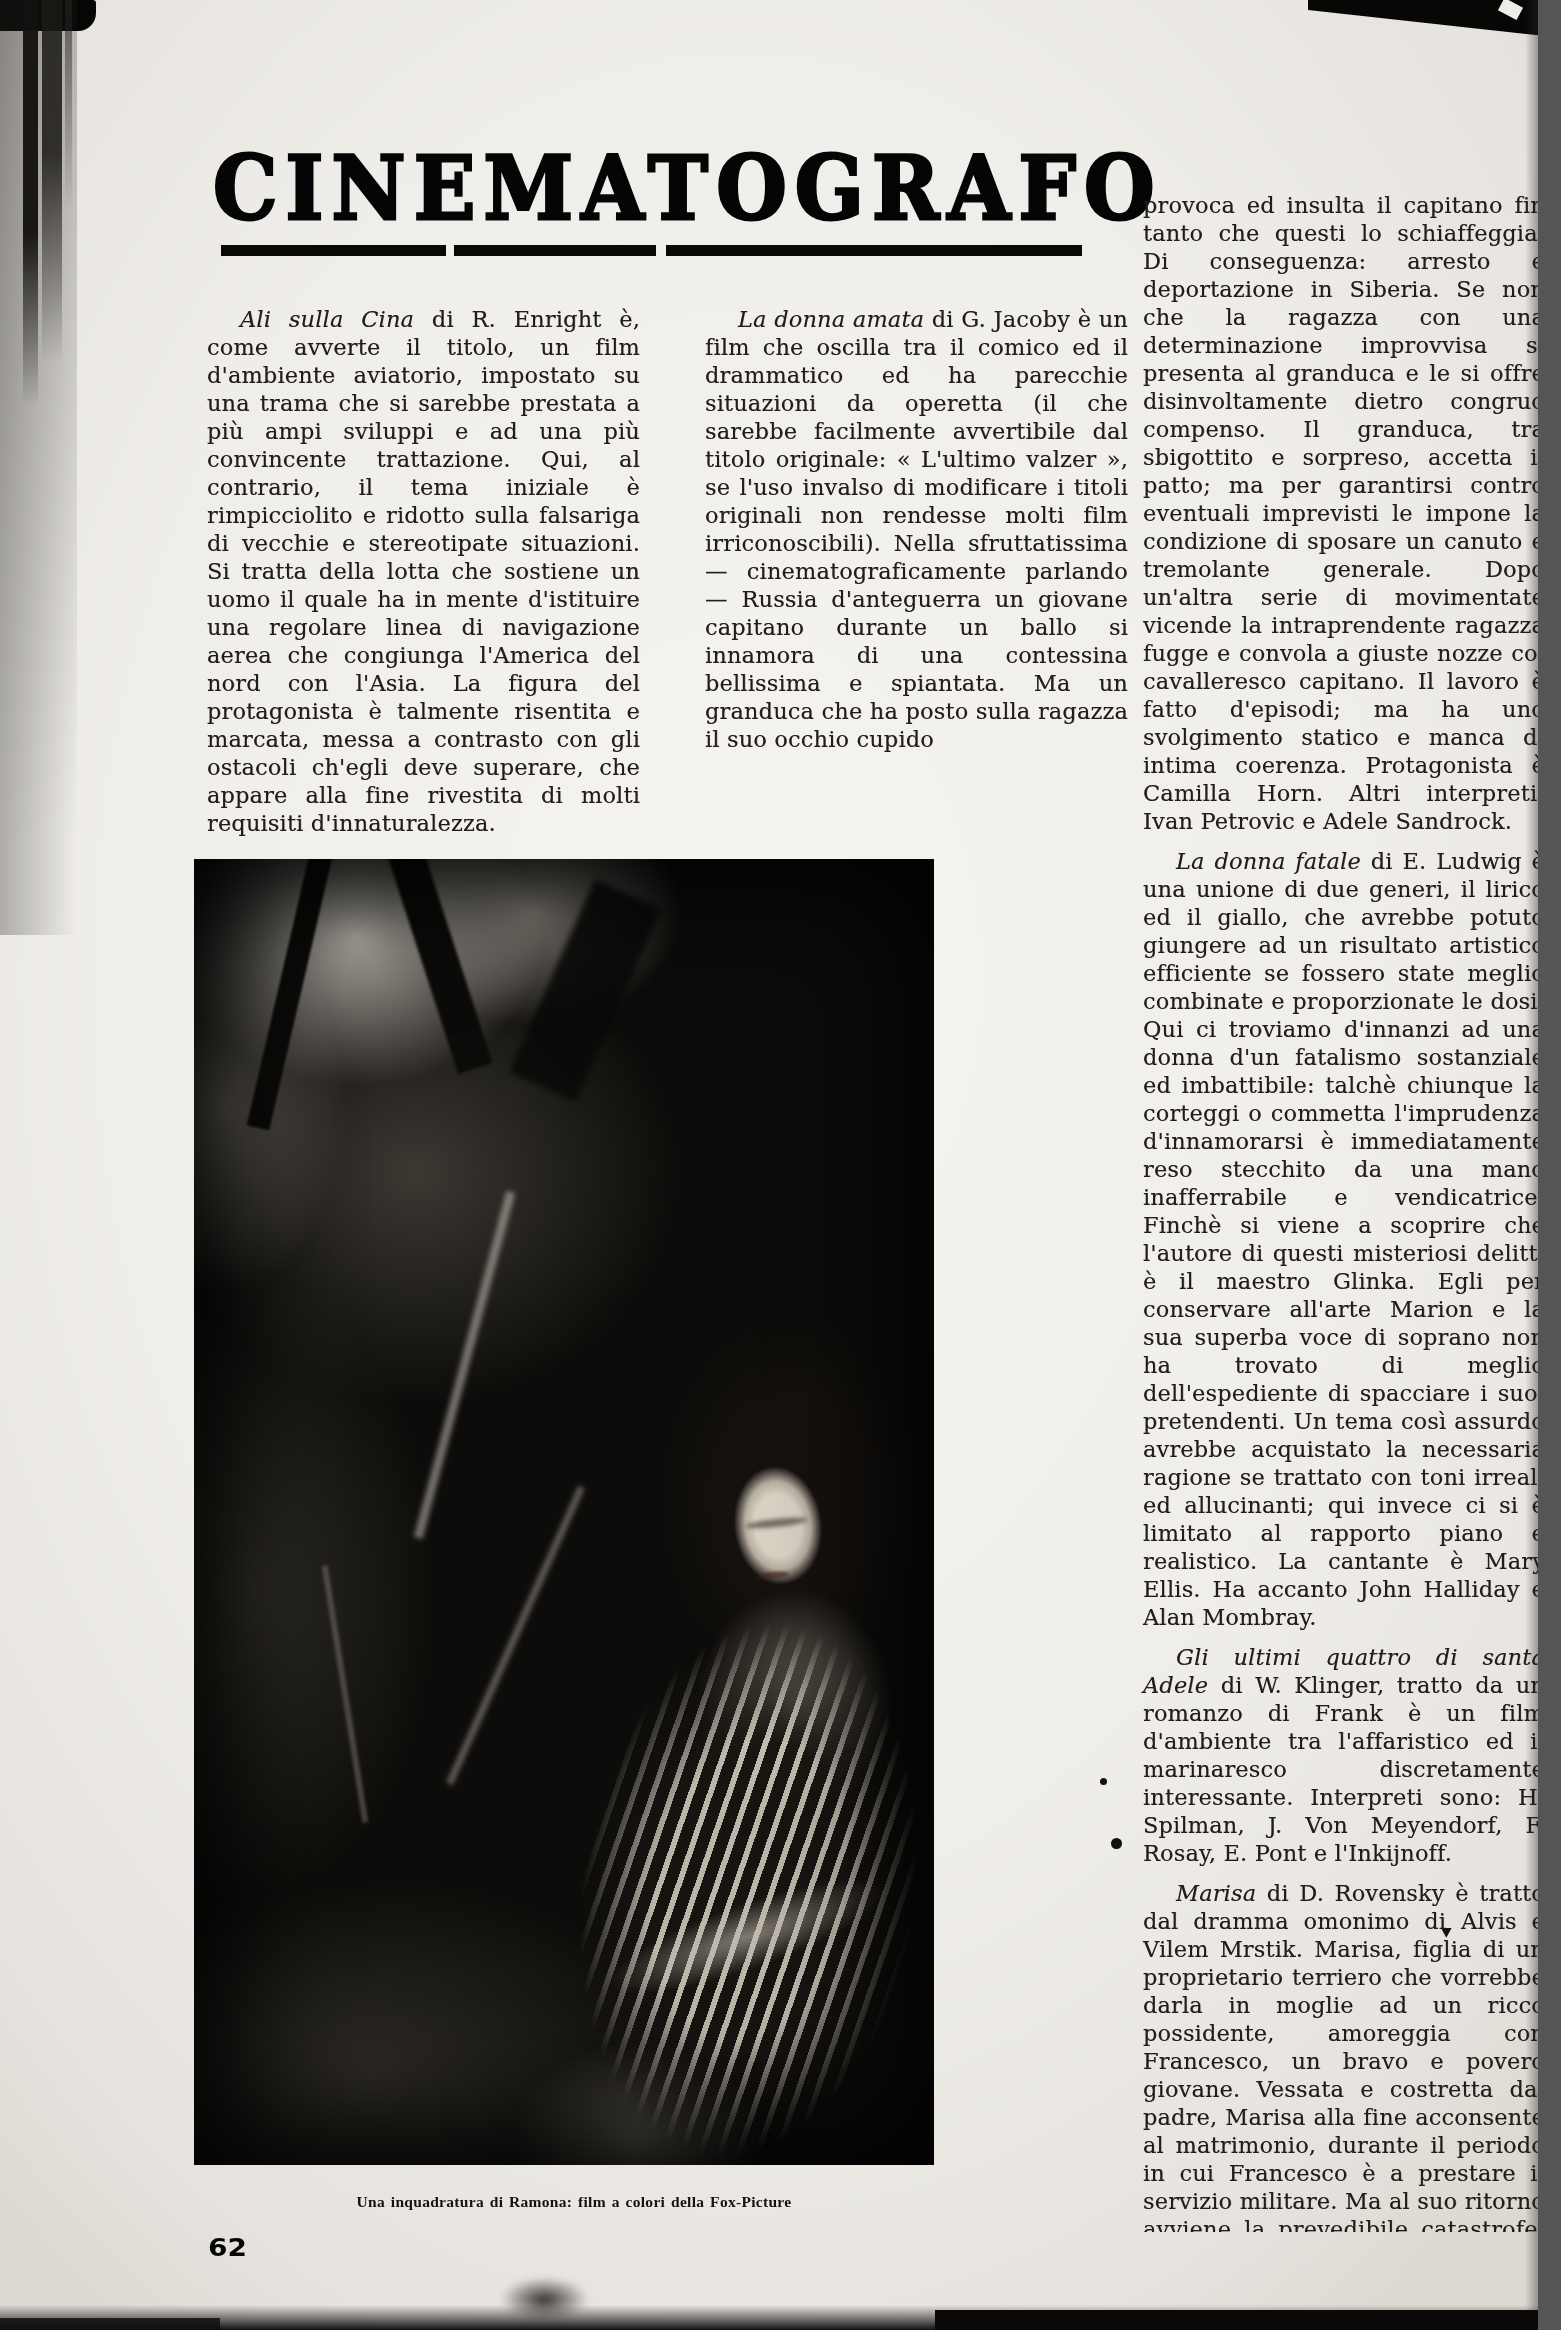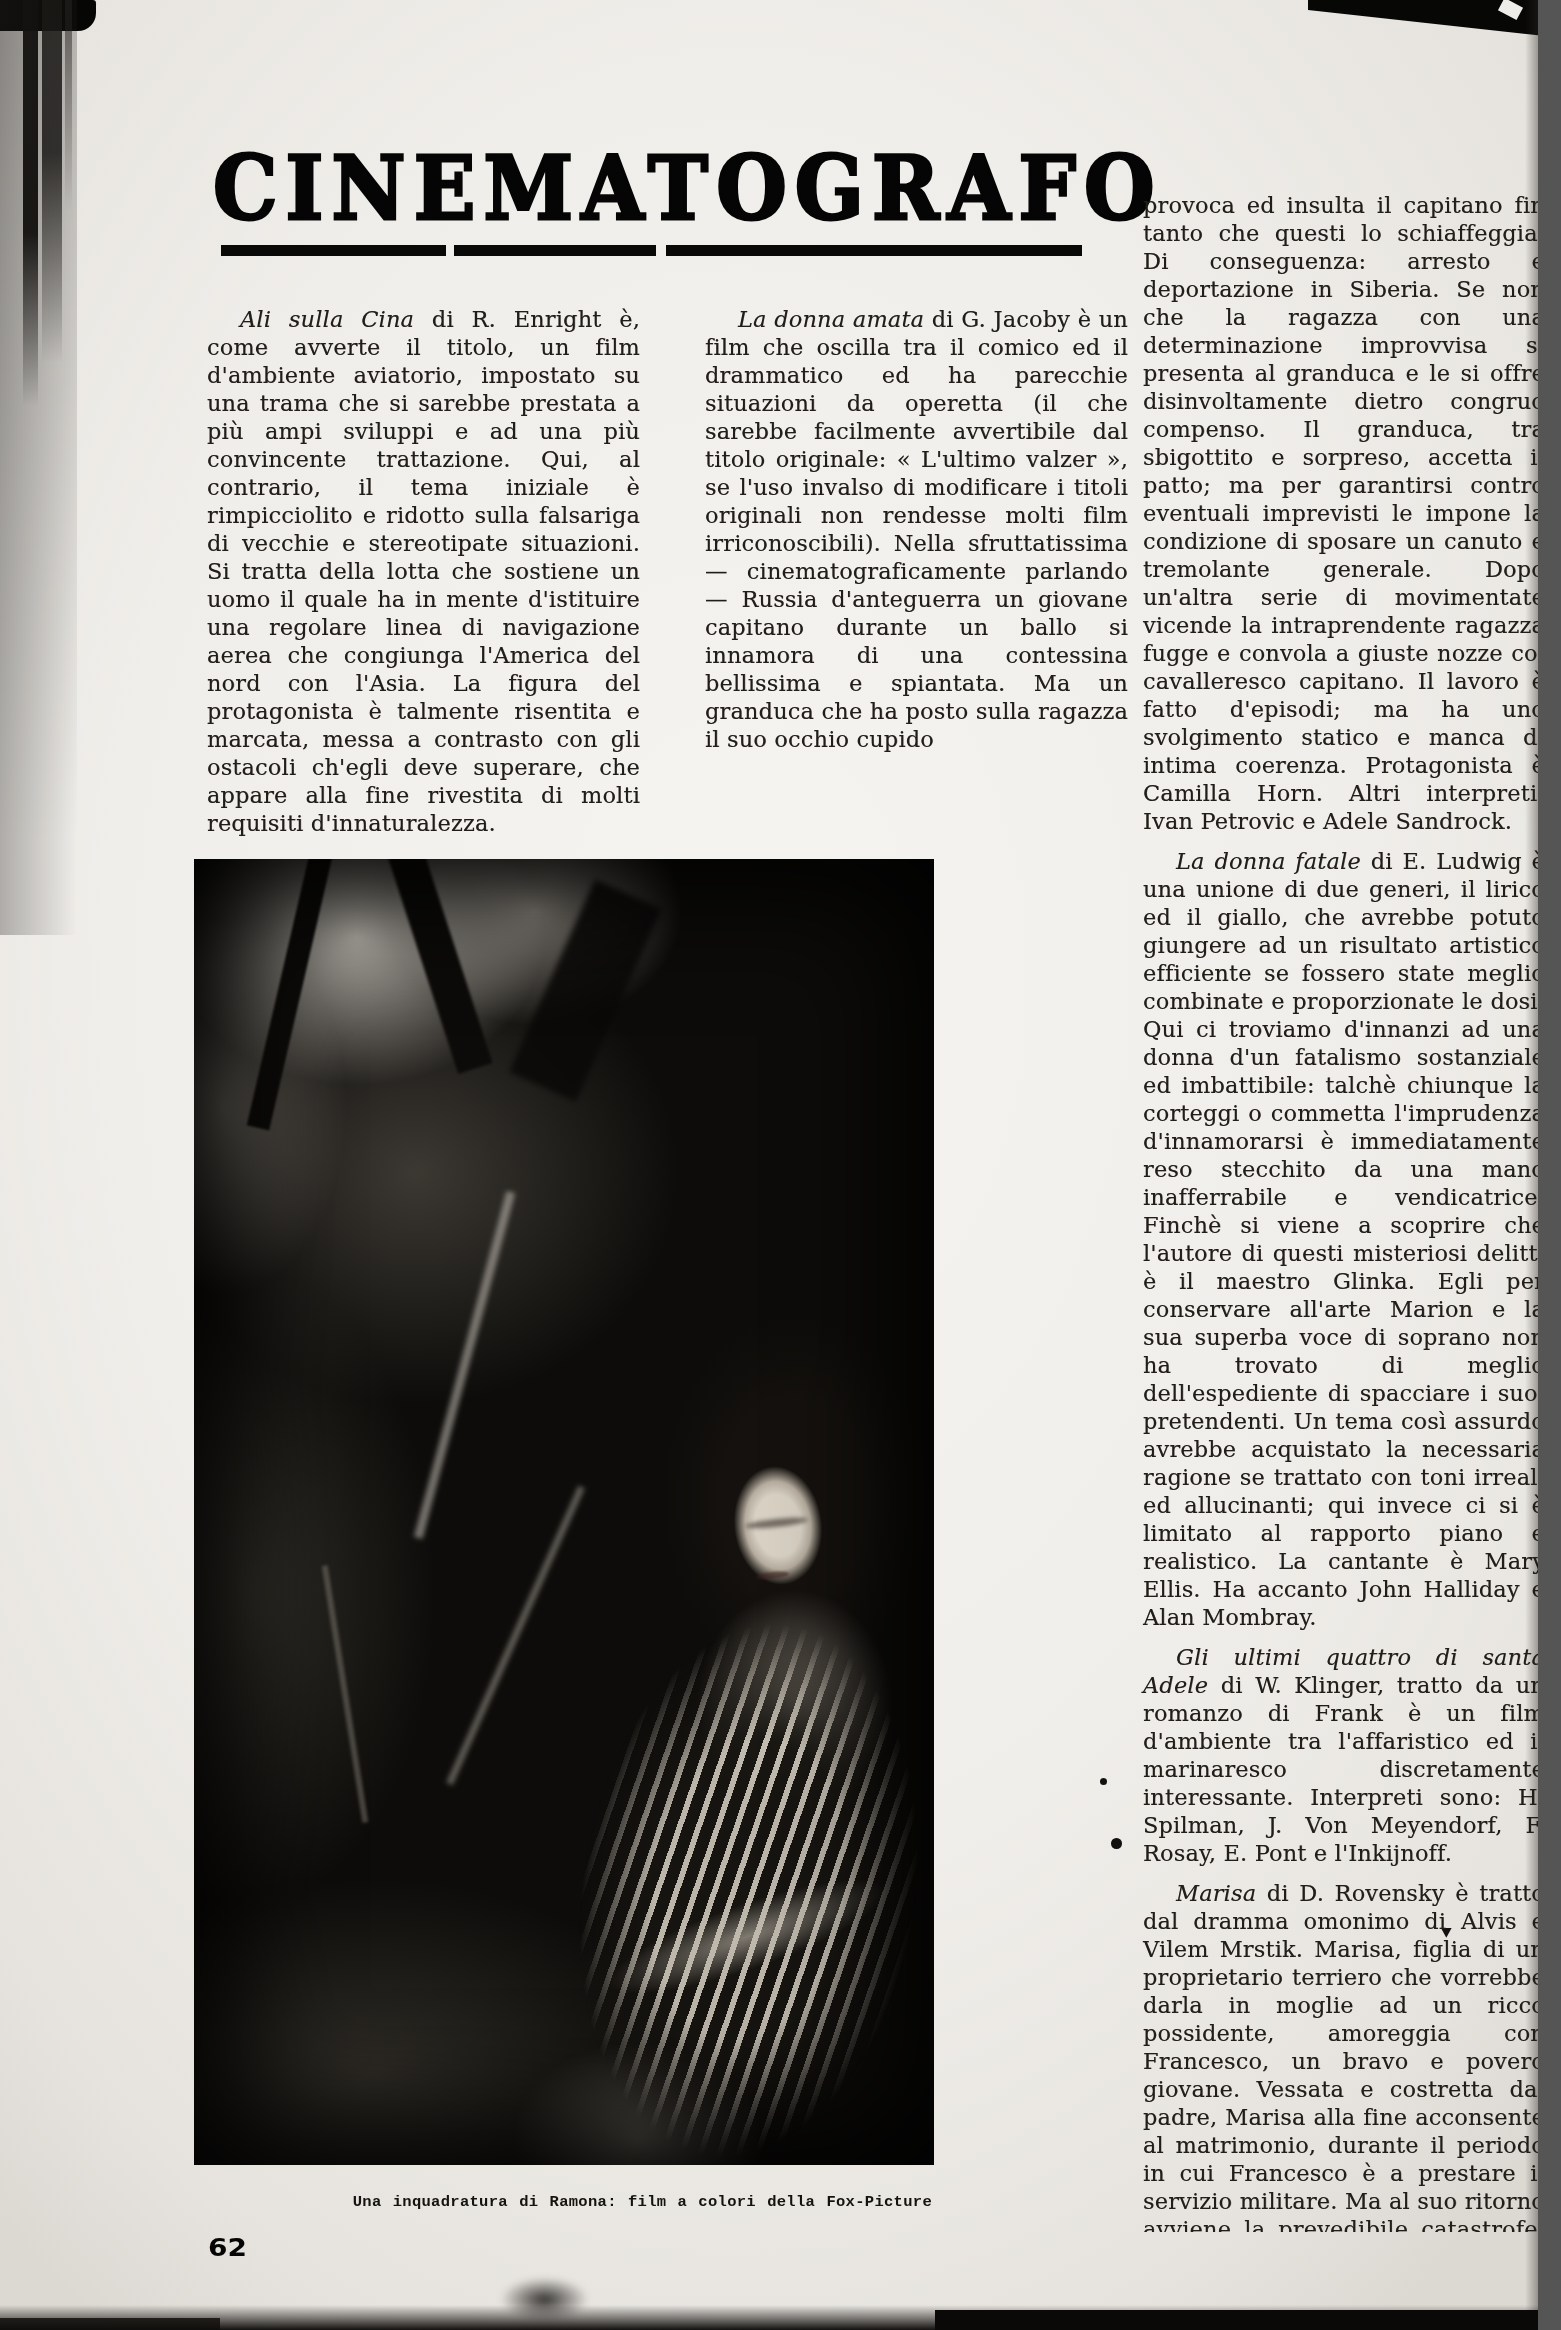--- a/index.html
+++ b/index.html
@@ -94,24 +94,24 @@
     background:radial-gradient(closest-side,rgba(164,156,143,.75),rgba(164,156,143,0));}
   .ph-stripes{left:52%;top:58%;width:46%;height:42%;border-radius:46% 54% 34% 52%;transform:rotate(9deg);
     background:repeating-linear-gradient(100deg,rgba(218,211,198,.85) 0 5.7px,rgba(24,21,17,.95) 5.7px 18px);
     -webkit-mask-image:radial-gradient(closest-side,#000 55%,transparent 98%);
             mask-image:radial-gradient(closest-side,#000 55%,transparent 98%);}
   .ph-arm{left:55%;top:80%;width:293px;height:65px;border-radius:50%;transform:rotate(-19deg);
     background:radial-gradient(closest-side,rgba(196,189,176,.6),rgba(196,189,176,0));}
   .ph-vignette{left:0;top:0;width:100%;height:100%;box-shadow:inset 0 0 114px 41px rgba(0,0,0,.85);}
 
   
-  .photo-caption{position:absolute;left:192px;top:2193px;width:740px;z-index:3;
-    text-align:right;font-size:15.5px;font-weight:bold;color:#15130f;
+  .photo-caption{position:absolute;left:204px;top:2193px;width:740px;z-index:3;
+    text-align:center;font-size:15.5px;font-weight:bold;color:#15130f;
     letter-spacing:0.3px;word-spacing:1.6px;filter:blur(0.7px);
-    font-family:Liberation Mono, monospace;}
+    font-family:Liberation Serif, serif;}
   .page-number{position:absolute;left:208px;top:2233px;z-index:3;
     font-size:25px;font-weight:800;color:#050505;filter:blur(0.5px);
     transform:scaleX(1.12);transform-origin:left;
     font-family:"DejaVu Sans","Liberation Sans",sans-serif;}
 </style>
 </head>
 <body>
 
 <div class="page">
 

